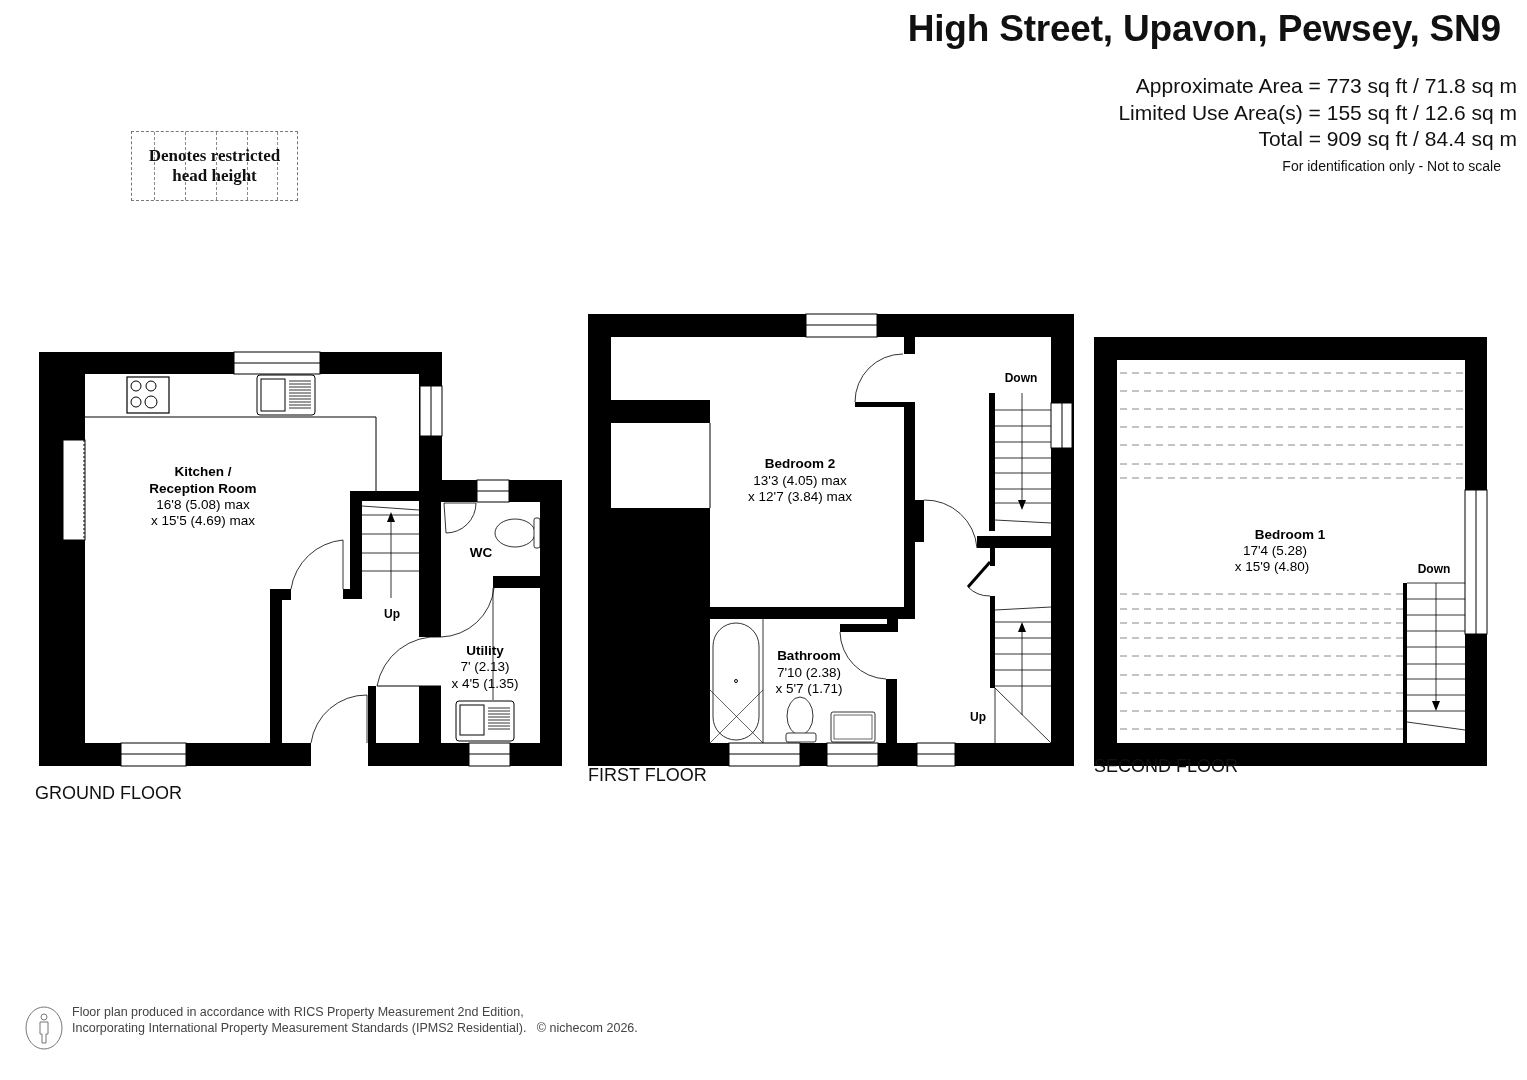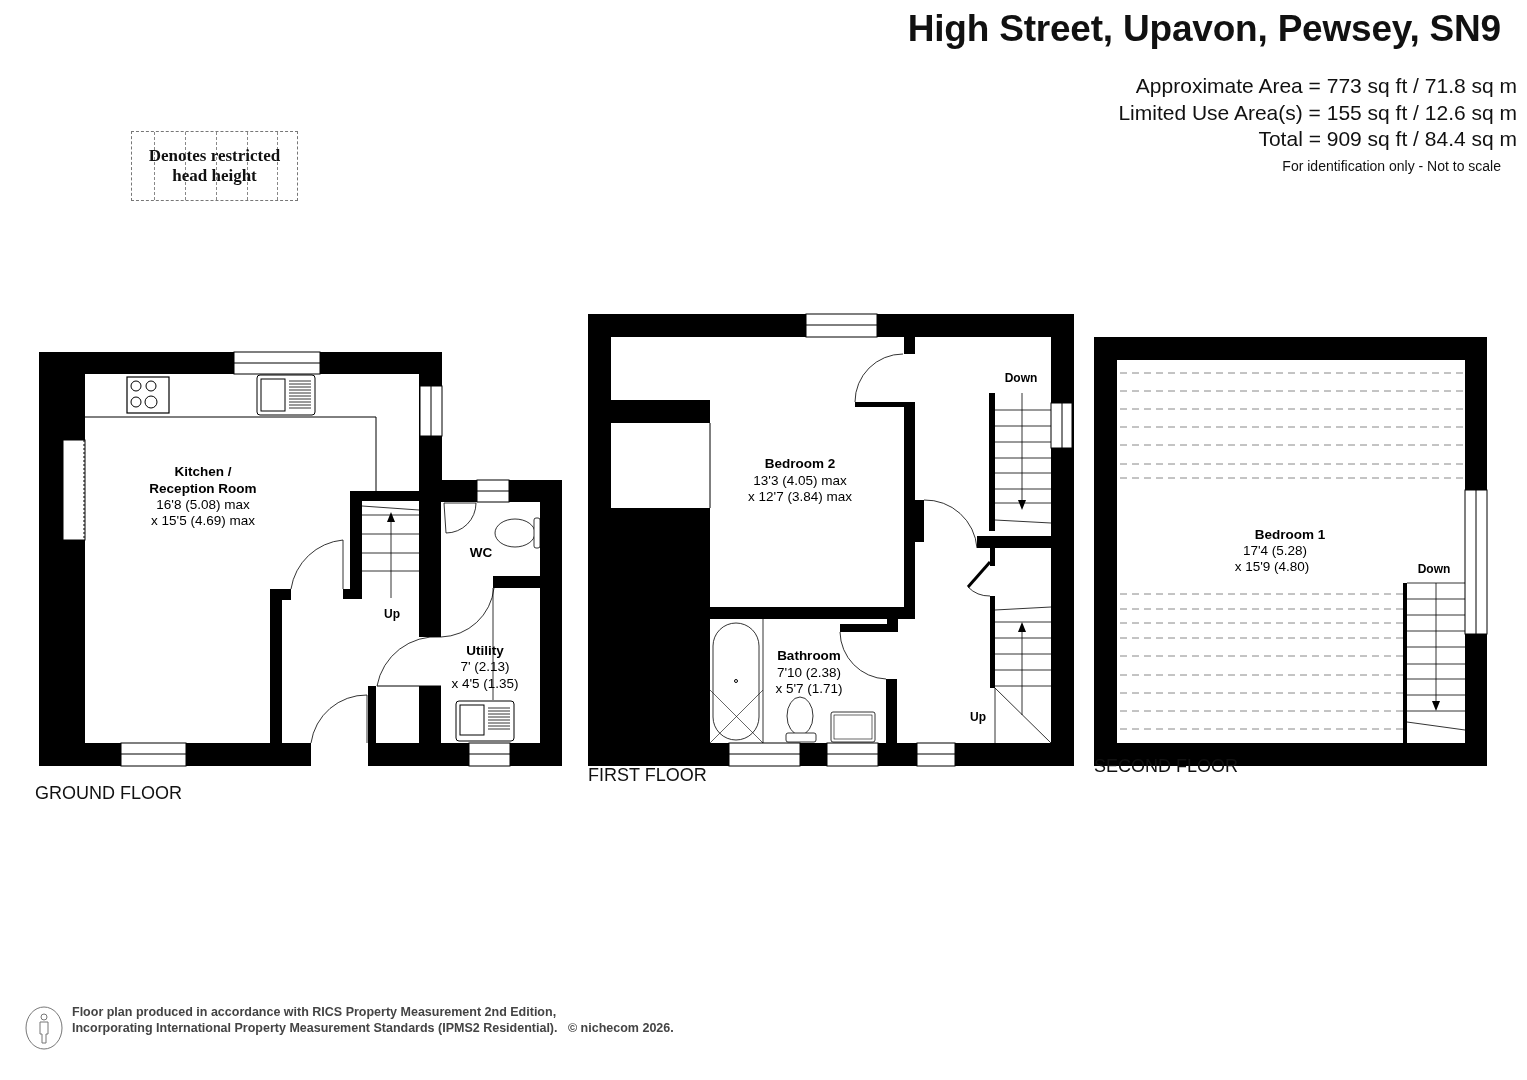--- a/index.html
+++ b/index.html
@@ -8,21 +8,21 @@
   .title { right:26px; top:8px; font-size:37px; font-weight:bold; letter-spacing:-0.2px; white-space:nowrap; }
   .area-line { right:10px; font-size:21px; white-space:nowrap; }
   .note { right:26px; top:158px; font-size:14px; white-space:nowrap; }
   .legend-box { left:131px; top:131px; width:167px; height:70px; border:1px dashed #777; box-sizing:border-box;font-family:Liberation Serif, serif; }
   .legend-box .vl { position:absolute; top:0; bottom:0; border-left:1px dashed #888; }
   .legend-text { position:absolute; left:0; right:0; top:14px; text-align:center; font-size:17px; font-weight:bold; line-height:20px; }
   .floor-label { font-size:18px; font-weight:normal; }
   svg text { font-family:"Liberation Sans", sans-serif; }
   .room-name { font-weight:bold; font-size:13.5px; }
   .room-dim { font-size:13.5px; }
-  .footer { left:72px; top:1005px; font-size:12.5px; line-height:15.5px; color:#444;font-weight:bold; }
+  .footer { left:72px; top:1005px; font-size:12.5px; line-height:15.5px; color:#444; }
   .footer span { white-space:nowrap; }
   .person-icon { left:24px; top:1006px; width:40px; height:44px; }
 </style>
 </head>
 <body>
 
 <div class="abs title">High Street, Upavon, Pewsey, SN9</div>
 <div class="abs area-line" style="top:74px">Approximate Area = 773 sq ft / 71.8 sq m</div>
 <div class="abs area-line" style="top:101px">Limited Use Area(s) = 155 sq ft / 12.6 sq m</div>
 <div class="abs area-line" style="top:127px">Total = 909 sq ft / 84.4 sq m</div>

